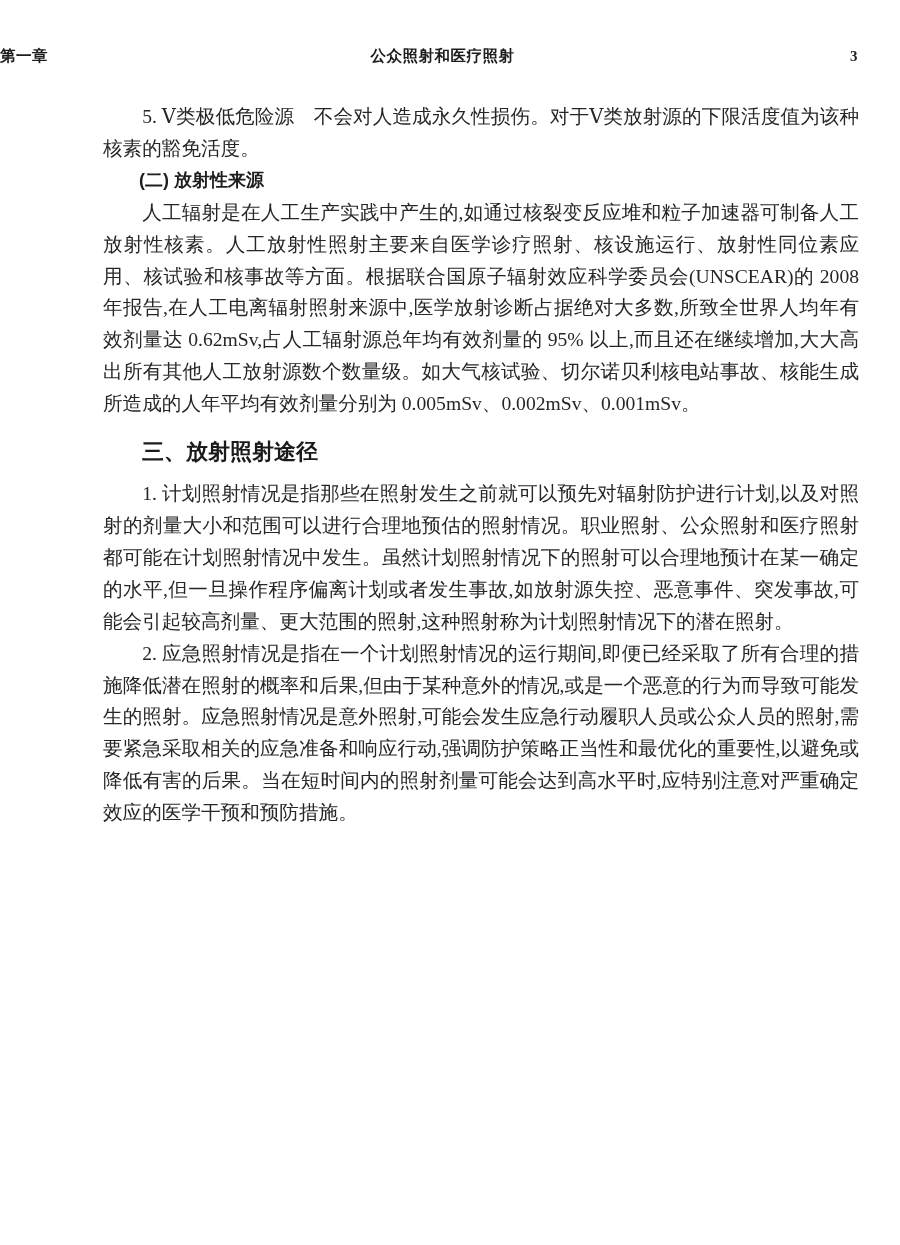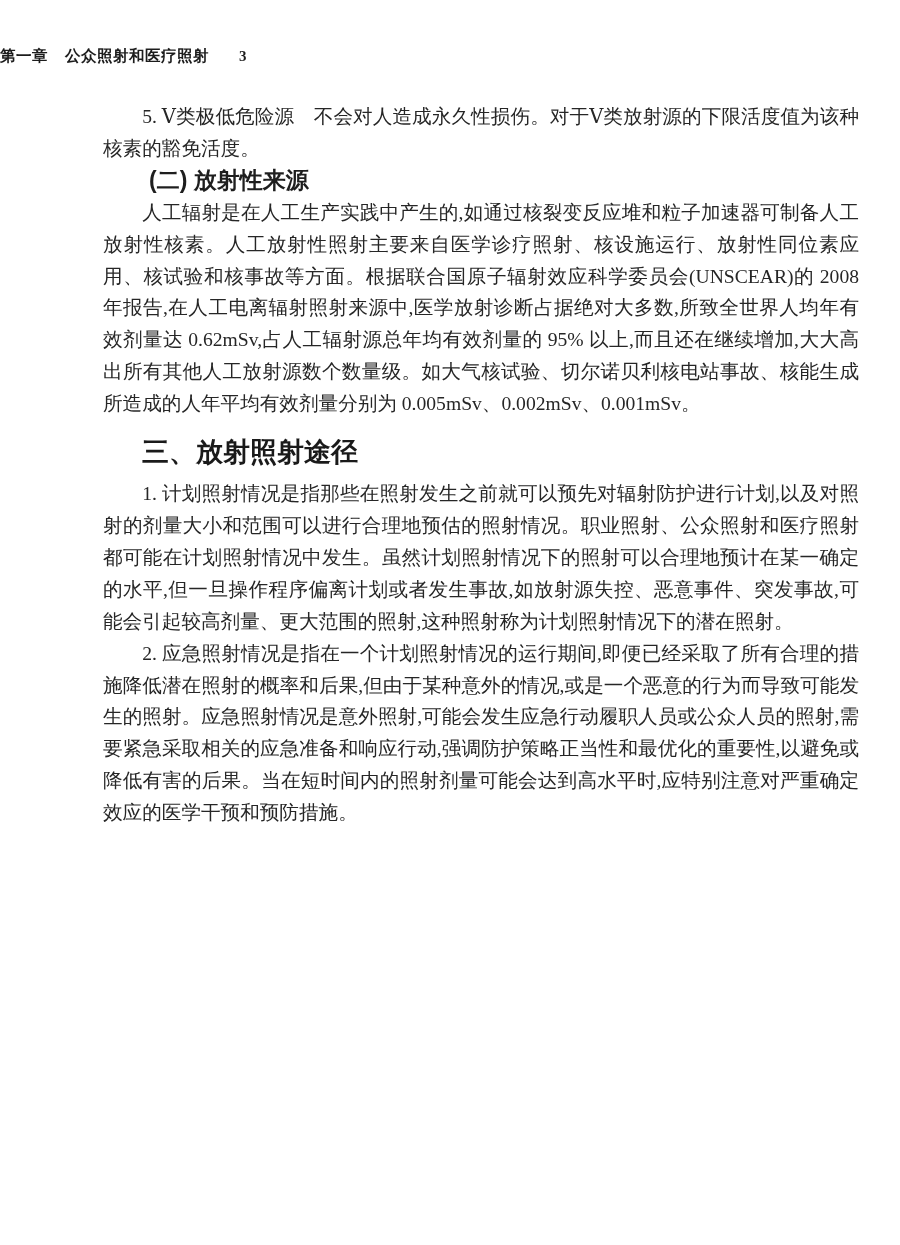--- a/index.html
+++ b/index.html
@@ -15,21 +15,21 @@
     overflow: hidden;
     font-family: "Liberation Serif", "DejaVu Serif", serif;
     color: #242424;
   }
   .running-header {
     position: absolute;
     top: 46px;
     left: 0;
     right: 42px;
     display: flex;
-    justify-content: flex-start;
+    justify-content: space-between;
     align-items: baseline;
     font-weight: 700;
     font-size: 15.5px;
     color: #1c1c1c;
     letter-spacing: 0.5px;
   }
   .running-header .chapter {
     margin-right: 17px;
   }
   .running-header .page-number {
@@ -48,30 +48,30 @@
   }
   .para {
     margin: 0;
     text-indent: 2em;
   }
   .subheading {
     margin: 0;
     text-indent: 2em;
     font-weight: 700;
     font-family: "Liberation Sans", "DejaVu Sans", sans-serif;
-    font-size: 23px;
+    font-size: 18px;
     color: #1e1e1e;
   }
   .section-heading {
     margin: 15px 0 9px 0;
     padding-left: 39px;
     text-indent: 0;
     font-weight: 700;
     font-family: Liberation Sans, sans-serif;
-    font-size: 27px;
+    font-size: 22px;
     line-height: 34px;
     color: #1a1a1a;
   }
 </style>
 </head>
 <body>
 
 <div class="page">
 
   <div class="running-header">

